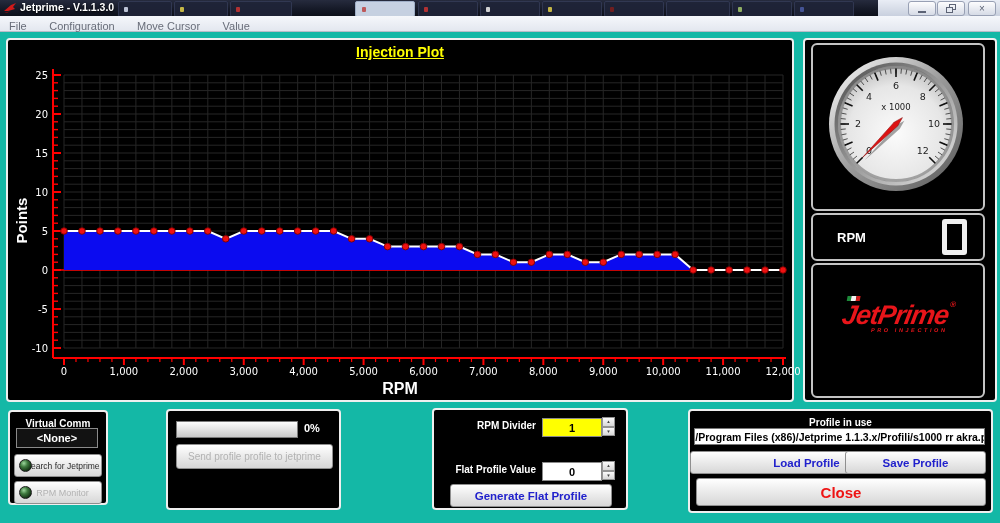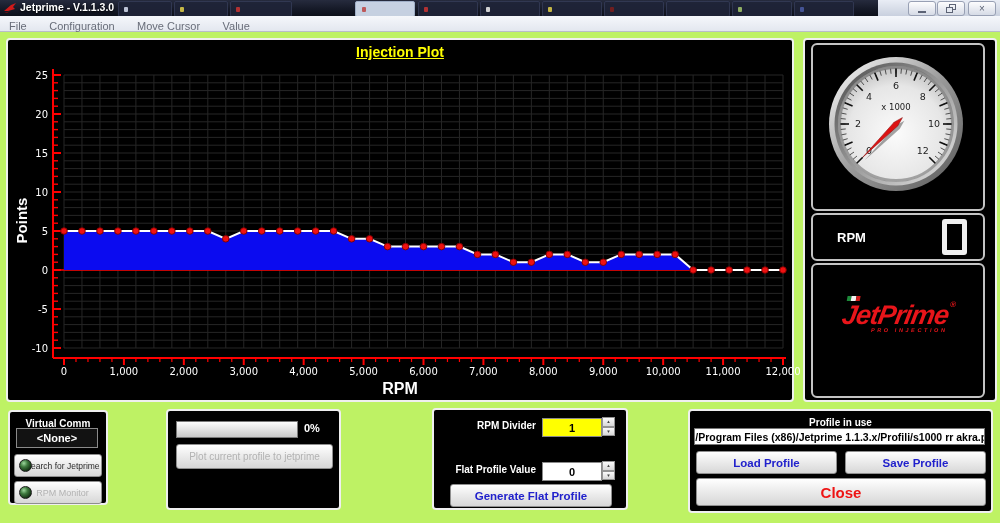--- a/index.html
+++ b/index.html
@@ -1,16 +1,16 @@
 <!DOCTYPE html>
 <html><head>
 <meta charset="utf-8">
 <style>
   html,body{margin:0;padding:0;background:#000;}
-  #app{position:relative;width:1000px;height:523px;background:#bef264;overflow:hidden;
+  #app{position:relative;width:1000px;height:523px;background:#14b8a6;overflow:hidden;
        font-family:"Liberation Sans",sans-serif;-webkit-font-smoothing:antialiased;}
 
   
   #titlebar{position:absolute;left:0;top:0;width:1000px;height:16px;
     background:linear-gradient(180deg,#262b3e 0%,#161a28 55%,#0d101a 100%);overflow:hidden;}
   .gtab{position:absolute;top:1px;height:14px;border-radius:2px;background:#1f2438;border:1px solid #333a55;opacity:.9;}
   .gtab.light{background:#d9e5f6;border-color:#aebfd8;}
   .gdot{position:absolute;top:5px;width:4px;height:5px;border-radius:1px;}
   #tb-right{position:absolute;right:0;top:0;width:122px;height:16px;
     background:linear-gradient(180deg,#e9edf5,#c9d0de);}
@@ -89,21 +89,21 @@
   .spin-field{position:absolute;width:58px;height:17px;border:1px solid #8a8a8a;font-size:11px;font-weight:bold;
     color:#000;display:flex;align-items:center;justify-content:center;}
   .spin-btns{position:absolute;width:13px;height:19px;display:flex;flex-direction:column;}
   .spin-btns div{flex:1;border:1px solid #949494;background:linear-gradient(180deg,#fafafa,#d8d8d8);
     font-size:4.5px;color:#444;display:flex;align-items:center;justify-content:center;cursor:pointer;}
   #gen-flat-btn{left:16px;top:74px;width:160px;height:21px;font-size:11.5px;}
 
   #profile-path{position:absolute;left:4px;top:17px;width:289px;height:15px;background:#fff;border:1px solid #777;
     color:#000;font-size:10.5px;font-weight:bold;display:flex;align-items:center;justify-content:center;
     white-space:nowrap;overflow:hidden;}
-  #load-btn{left:6px;top:40px;width:139px;height:21px;}
+  #load-btn{left:0;top:40px;width:139px;height:21px;padding-left:46px;}
   #save-btn{left:155px;top:40px;width:139px;height:21px;}
   #close-btn{left:6px;top:67px;width:288px;height:26px;font-size:15px;font-weight:bold;color:#ee1414;}
 </style>
 </head>
 <body>
 
 <div id="app">
 
   <div id="titlebar">
     <div class="gtab" style="left:118px;width:52px">
@@ -538,21 +538,21 @@
     </div>
     <div id="vc-monitor" class="btn disabled">
       <span class="led"></span>
       <span style="margin-left:9px">RPM Monitor</span>
     </div>
   </div>
 
   <div id="comm-panel" class="wpanel">
     <div id="progress-track"></div>
     <div id="progress-pct">0%</div>
-    <div id="send-btn" class="btn disabled">Plot current profile to jetprime</div>
+    <div id="send-btn" class="btn disabled">Send profile profile to jetprime</div>
   </div>
 
   <div id="divider-panel" class="wpanel">
     <div class="spin-row-label" style="left:2px;top:10px">RPM Divider</div>
     <div class="spin-field" style="left:108px;top:8px;background:#ffff00">1</div>
     <div class="spin-btns" style="left:168px;top:7px">
       <div>▲</div>
       <div>▼</div>
     </div>
     <div class="spin-row-label" style="left:2px;top:54px">Flat Profile Value</div>

